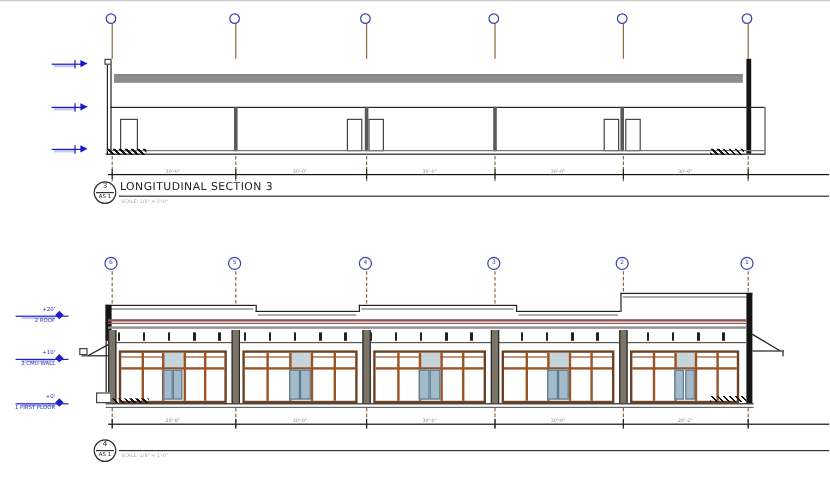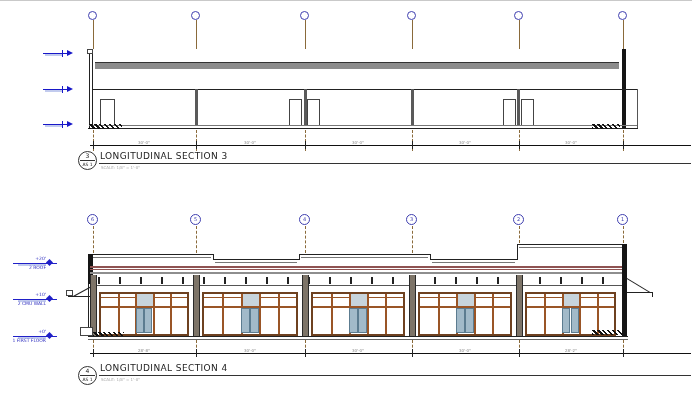--- a/index.html
+++ b/index.html
@@ -280,18 +280,17 @@
     <div class="dimtext" style="left:220px;top:147px;width:60px;">30'-0"</div>
     <div class="dimtext" style="left:328px;top:147px;width:60px;">30'-0"</div>
     <div class="dimtext" style="left:435px;top:147px;width:60px;">30'-0"</div>
     <div class="dimtext" style="left:541px;top:147px;width:60px;">28'-2"</div>
 
     <div class="tag" style="left:78px;top:165px;">
       <div class="num">4</div>
       <div class="divline"></div>
       <div class="sheet">AS 1</div>
     </div>
-    <div class="title-text" style="left:100px;top:162px;">LONGITUDINAL SECTION 4</div>
     <div class="hl" style="left:99px;top:174px;width:592px;background:#333;"></div>
     <div class="scale-note" style="left:101px;top:176px;">SCALE: 1/8" = 1'-0"</div>
   </div>
 
 </div>
 
 </body></html>

